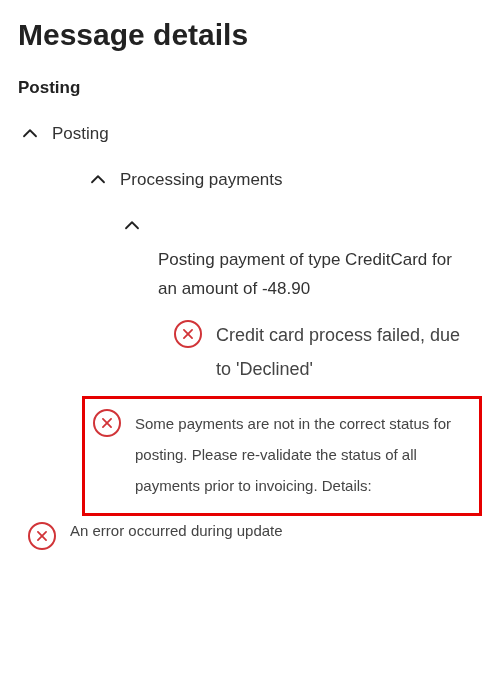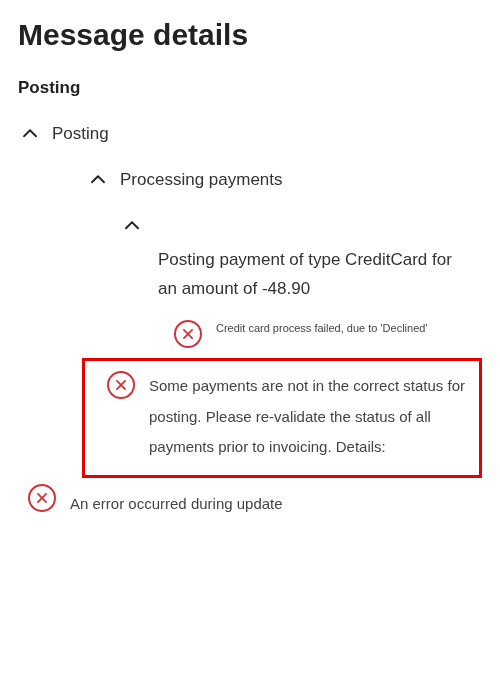--- a/index.html
+++ b/index.html
@@ -46,48 +46,48 @@
     font-size: 17px;
     color: #333;
     line-height: 1.7;
     margin-top: -4px;
     margin-bottom: 14px;
     padding-right: 8px;
   }
   .error-row {
     display: flex;
     align-items: flex-start;
-    font-size: 11px;
+    font-size: 18px;
     color: #444;
     line-height: 1.9;
   }
   .error-icon {
     flex: 0 0 auto;
     width: 28px; height: 28px;
     margin-right: 14px;
     margin-top: 2px;
   }
   .circle-x {
     width: 28px; height: 28px;
     border: 2.5px solid #d13438;
     border-radius: 50%;
     display: flex; align-items: center; justify-content: center;
   }
   .circle-x svg { width: 14px; height: 14px; }
   .err1 { margin-left: 156px; padding-right: 10px; margin-bottom: 10px; }
   .highlight-box {
     border: 3px solid #e60000;
     margin-left: 64px;
-    padding: 10px 10px 12px 22px;
+    padding: 10px 10px 12px 8px;
     margin-bottom: 6px;
   }
   .err2-inner { display: flex; align-items: flex-start; }
   .err2-inner .error-icon { margin-top: 0px; }
   .err2-text { font-size: 15px; color: #444; line-height: 2.05; }
-  .err3 { margin-left: 10px; display: flex; align-items: flex-end; }
+  .err3 { margin-left: 10px; display: flex; align-items: flex-start; }
   .err3 .error-icon { margin-top: 0; }
   .err3 .etext { font-size: 15px; color: #444; }
 </style>
 </head>
 <body>
 
 <div class="container">
   <h1 class="page-title">Message details</h1>
   <div class="subhead">Posting</div>
 

